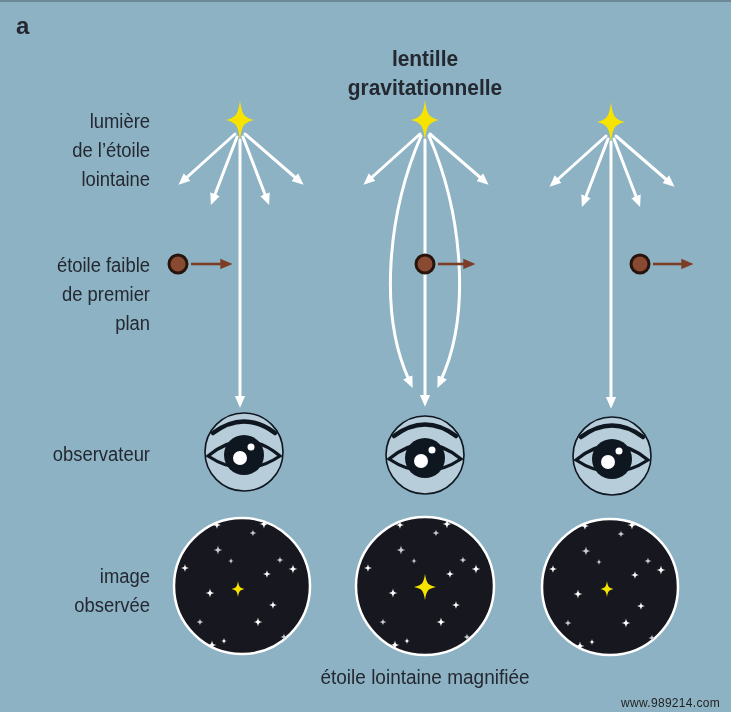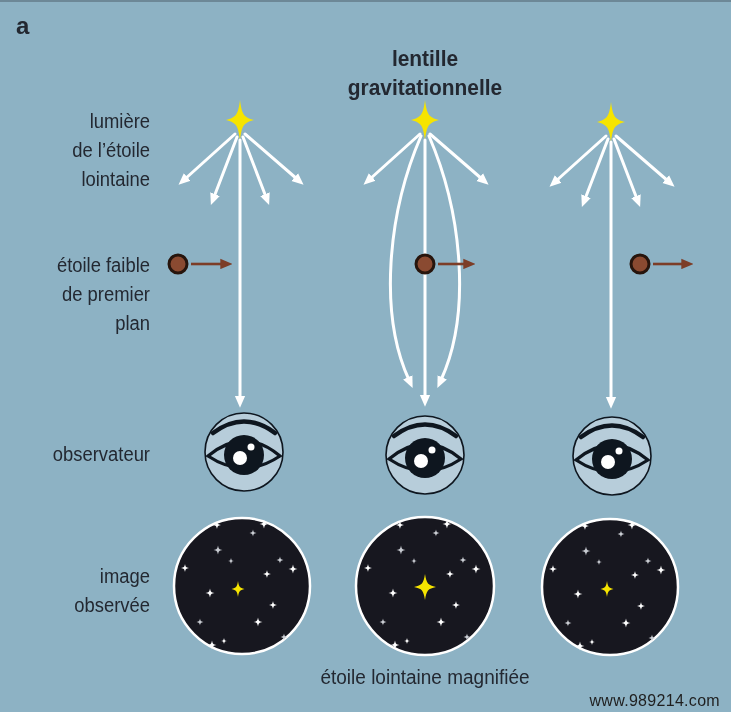--- a/index.html
+++ b/index.html
@@ -28,21 +28,21 @@
   }
   .lbl-light{top:107px;}
   .lbl-fg{top:251px;}
   .lbl-obs{top:440px;}
   .lbl-img{top:562px;}
   .caption{
     position:absolute;left:425px;top:666px;width:340px;margin-left:-170px;
     text-align:center;font-size:20px;transform:scaleX(0.95);
   }
   .watermark{
-    position:absolute;right:11px;bottom:2px;font-size:16px;color:#1f1f1f;letter-spacing:.3px;
+    position:absolute;right:11px;bottom:2px;font-size:12px;color:#1f1f1f;letter-spacing:.3px;
   }
   svg.gfx{position:absolute;left:0;top:0;}
   .ray{stroke:var(--ray-white);stroke-width:3;fill:none;stroke-linecap:round;marker-end:url(#mw);}
   .mw-head{fill:var(--ray-white);}
   .mb-head{fill:var(--motion-arrow-brown);}
   .motion{stroke:var(--motion-arrow-brown);stroke-width:2.6;fill:none;marker-end:url(#mb);}
   .fg-dot{fill:var(--foreground-star-brown);stroke:#27150d;stroke-width:3;}
   .sky{fill:var(--image-background);stroke:var(--image-border);stroke-width:2.5;}
   .st-w{fill:#ffffff;}
   .st-g{fill:#c9ccd2;}

